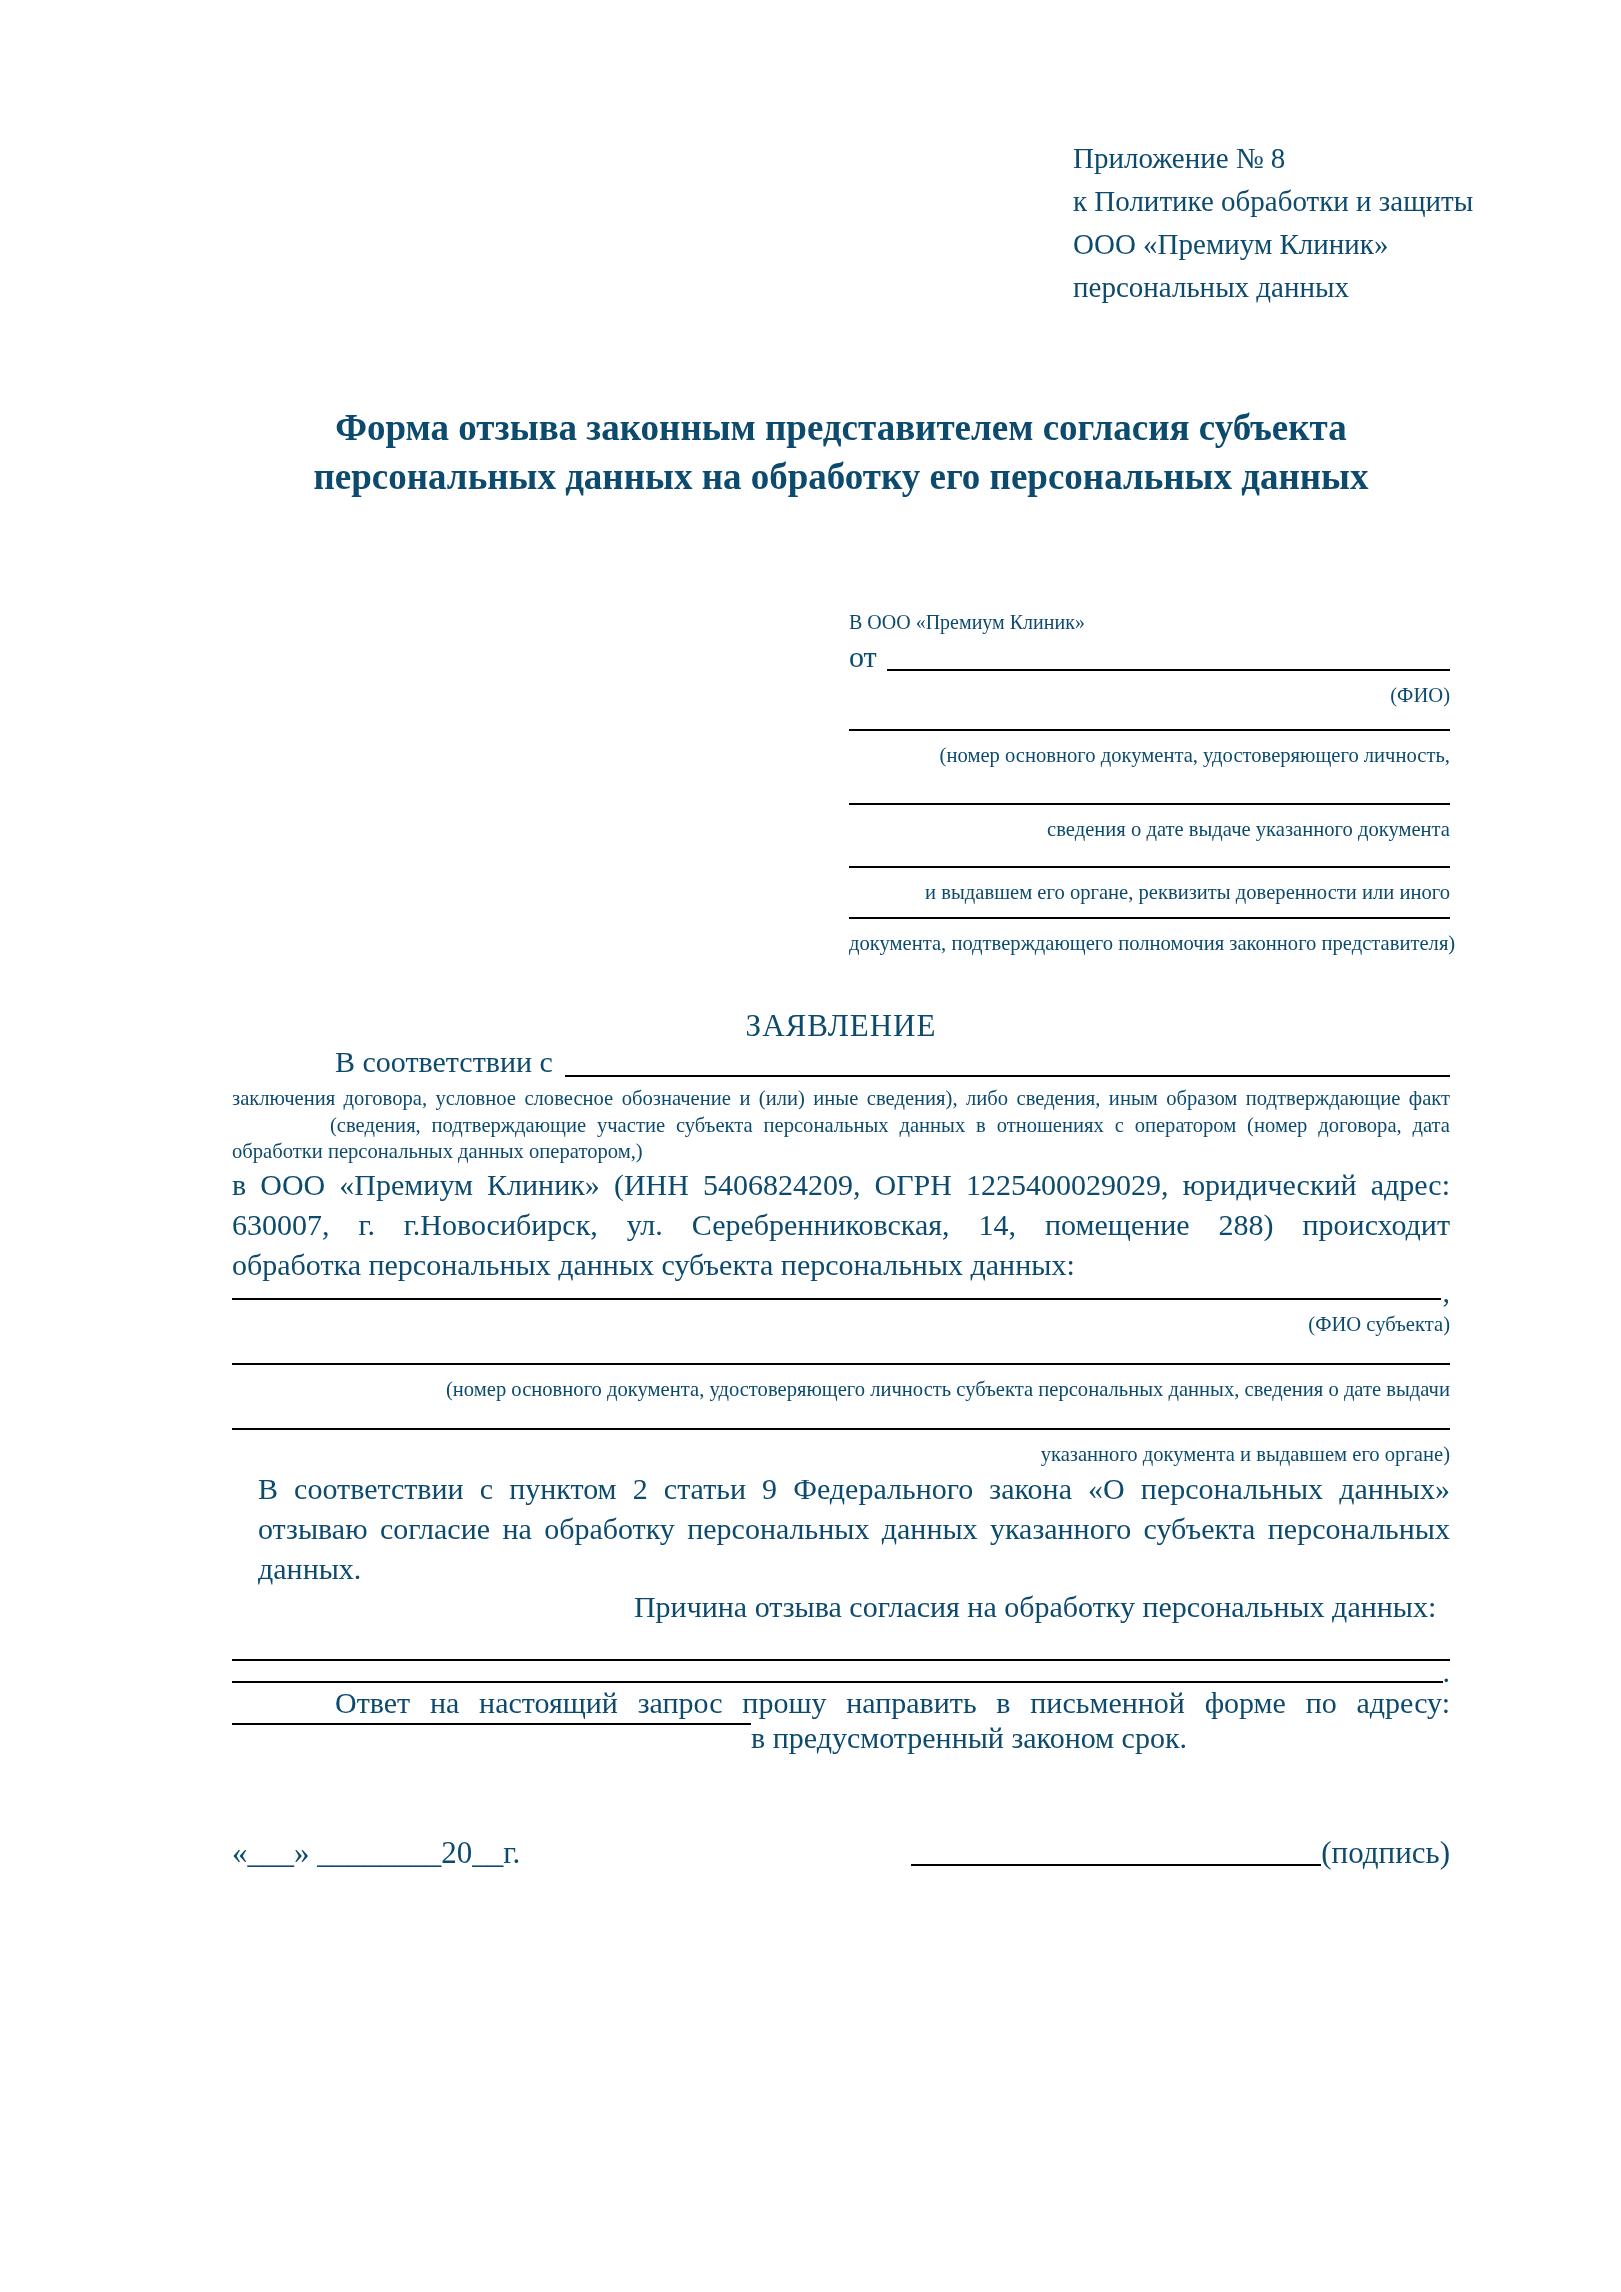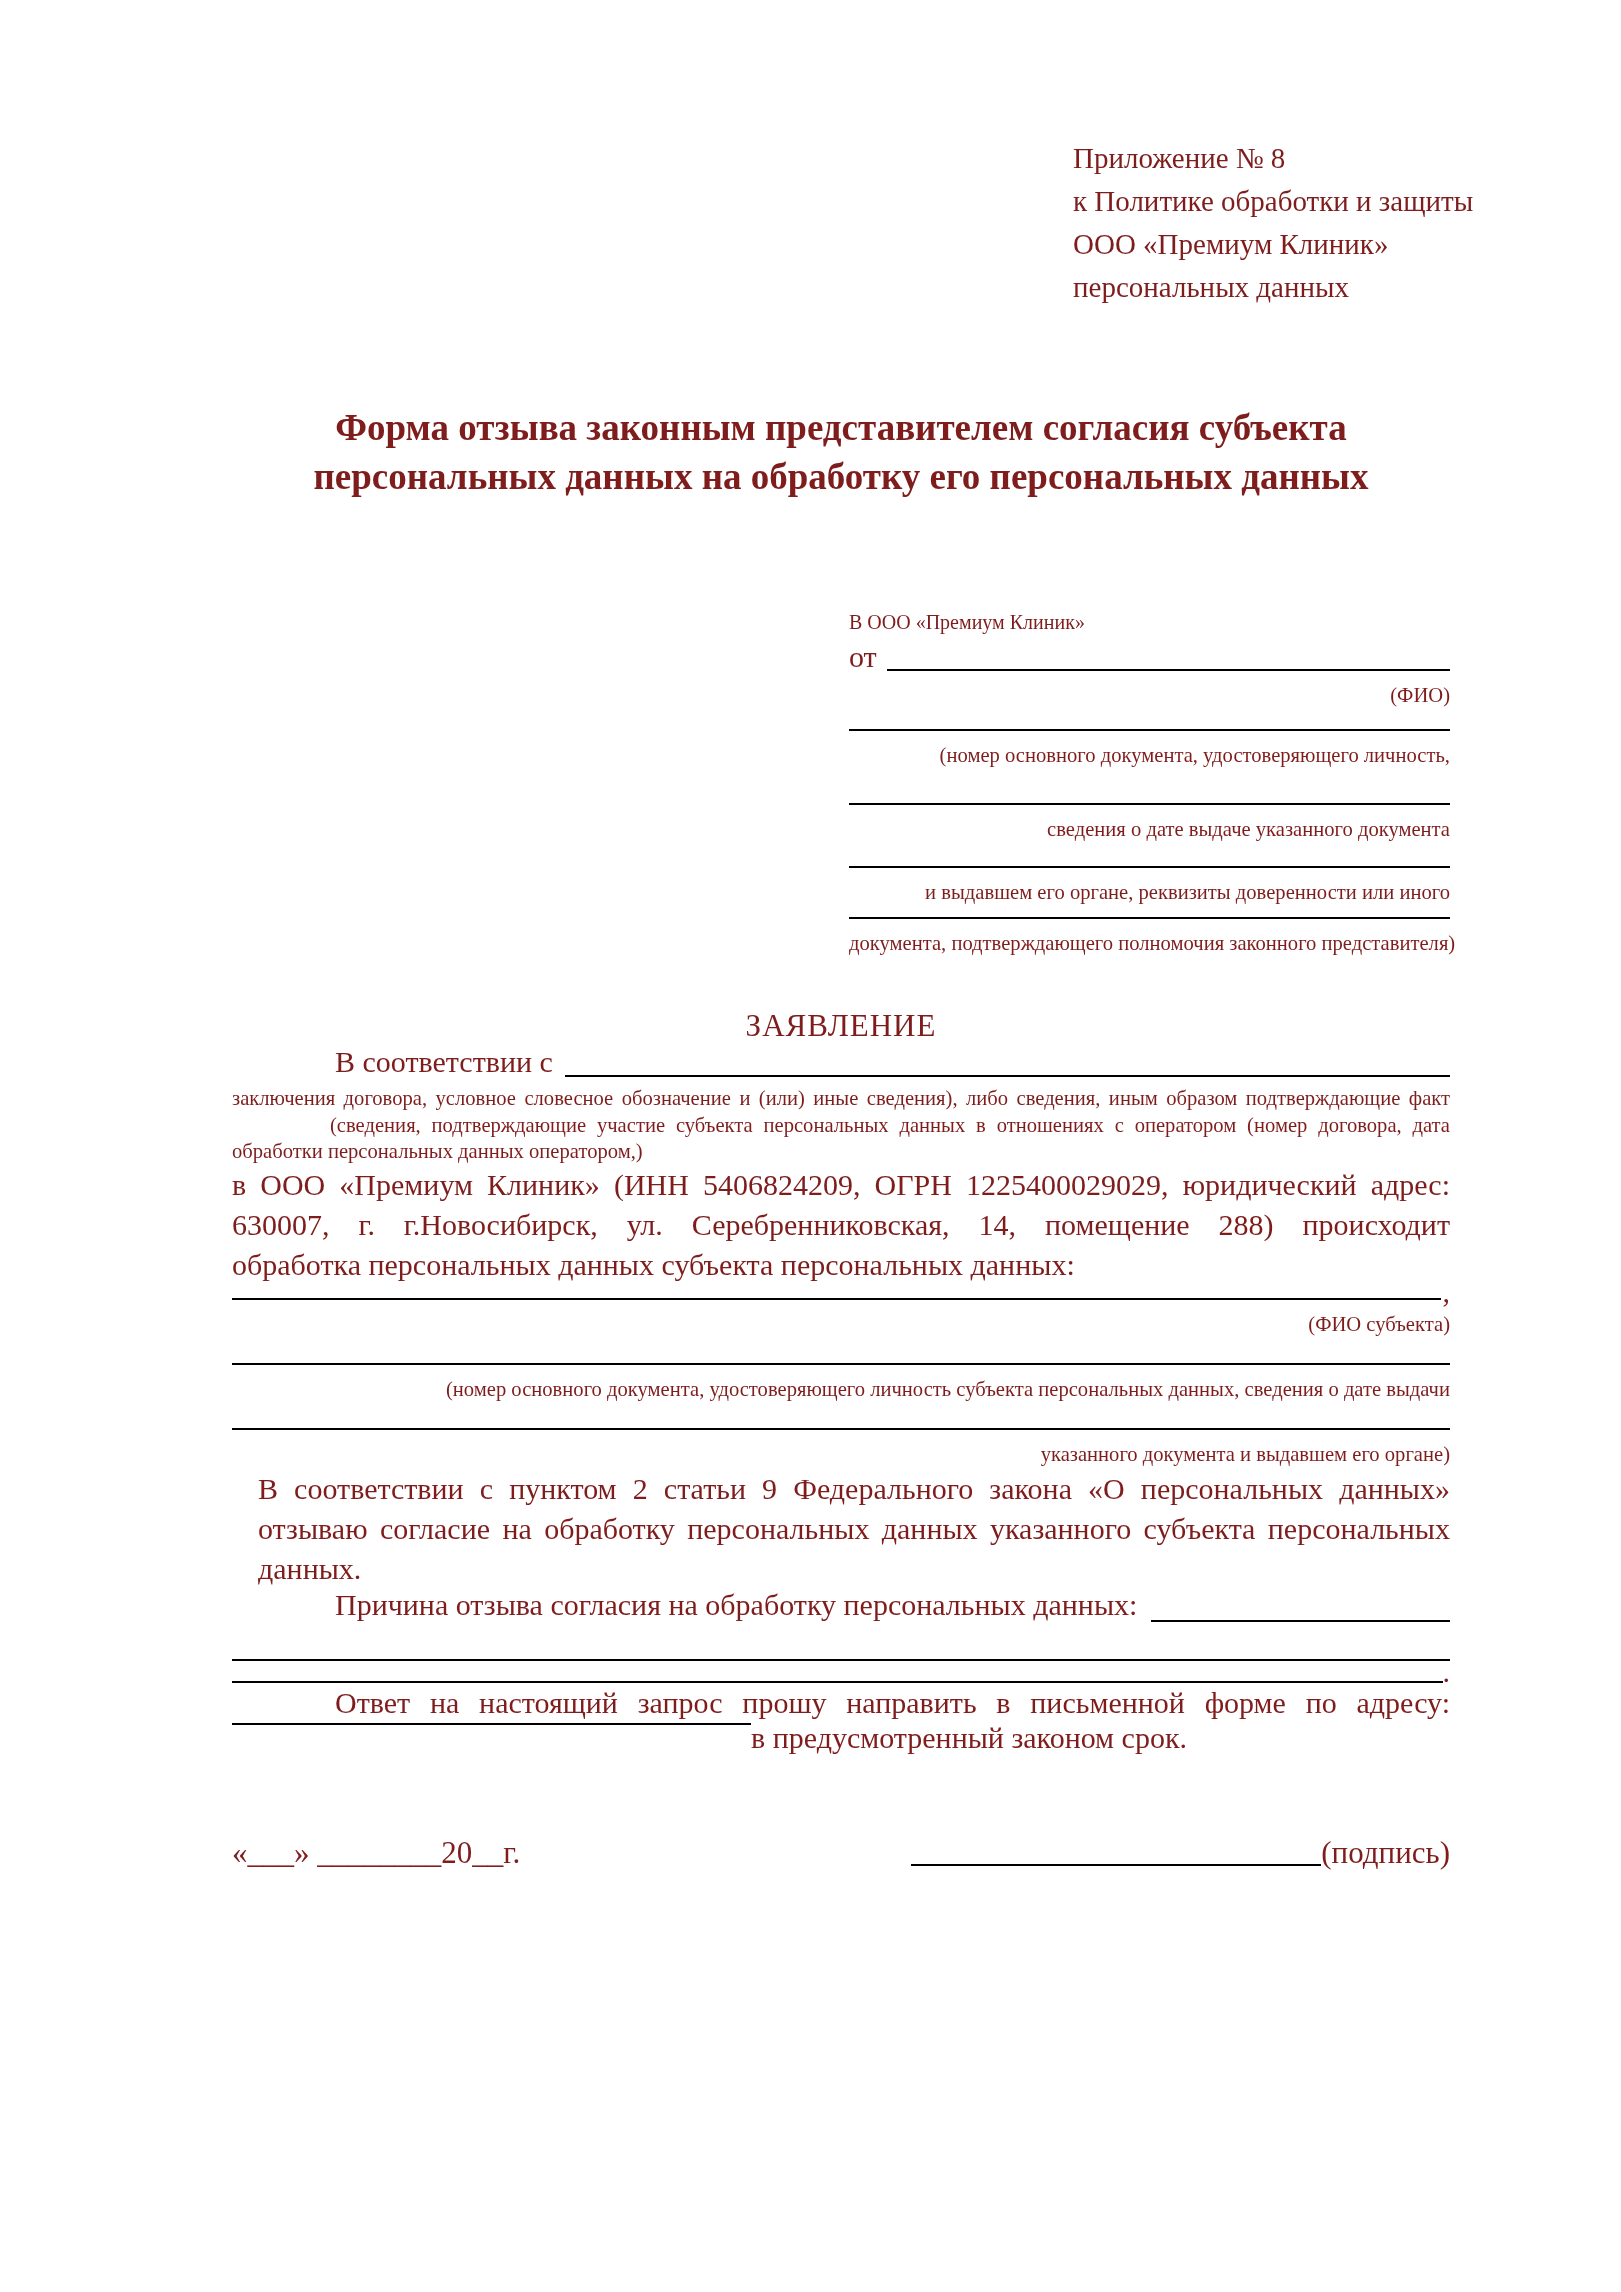--- a/index.html
+++ b/index.html
@@ -1,21 +1,21 @@
 <!DOCTYPE html>
 <html><head>
 <meta charset="utf-8">
 <style>
   html,body{margin:0;padding:0;background:#ffffff;}
   .page{
     position:relative;
     width:1577px;height:2293px;
     box-sizing:border-box;
     background:#ffffff;
-    color:#7f1d1d;
+    color:#0c4a6e;
     font-family:"Liberation Serif","DejaVu Serif",serif;
     padding:137px 127px 0 232px;
     overflow:hidden;
   }
   
   .header{margin-left:841px;font-size:29px;line-height:43px;}
   .header div{white-space:nowrap;}
   
   .title{
     margin:94px auto 0;
@@ -39,21 +39,21 @@
   .accord-row .lbl{padding-right:11.8px;white-space:nowrap;}
   .caption-par{margin-top:7.8px;font-size:20.6px;line-height:26.5px;}
   .cap-line{text-align:justify;text-align-last:justify;}
   .cap-line.first{text-indent:98px;}
   .cap-line.last{text-align:left;text-align-last:left;}
   .body-line{font-size:30px;line-height:40px;}
   .jl{text-align:justify;text-align-last:justify;}
   .jl-ind{text-indent:103px;}
   .subject-row{display:flex;align-items:flex-end;height:15.7px;font-size:30px;line-height:17.6px;}
   .subject-row .comma{padding-left:2px;}
-  .reason-row{display:flex;align-items:flex-end;height:33px;padding-left:103px;font-size:30px;line-height:35px;}
+  .reason-row{display:flex;align-items:flex-end;height:33px;padding-left:103px;font-size:30px;line-height:35px;flex-direction:column;}
   .reason-row .lbl{padding-right:13.7px;white-space:nowrap;}
   .blankline2{display:flex;align-items:flex-end;height:21.6px;font-size:30px;line-height:21.6px;}
   .mt14{margin-top:13.7px;}
   .reply-row{display:flex;align-items:flex-start;height:26.5px;font-size:30px;line-height:29px;}
   .inline-rule{display:inline-block;border-bottom:2.9px solid #000;}
   .w530{width:519px;} .w418{width:410px;}
   
   .footer-row{display:flex;justify-content:space-between;align-items:flex-end;margin-top:84px;font-size:31px;line-height:39px;}
   .sig{display:flex;align-items:flex-end;}
   .sig .inline-rule{margin-bottom:5.9px;}

